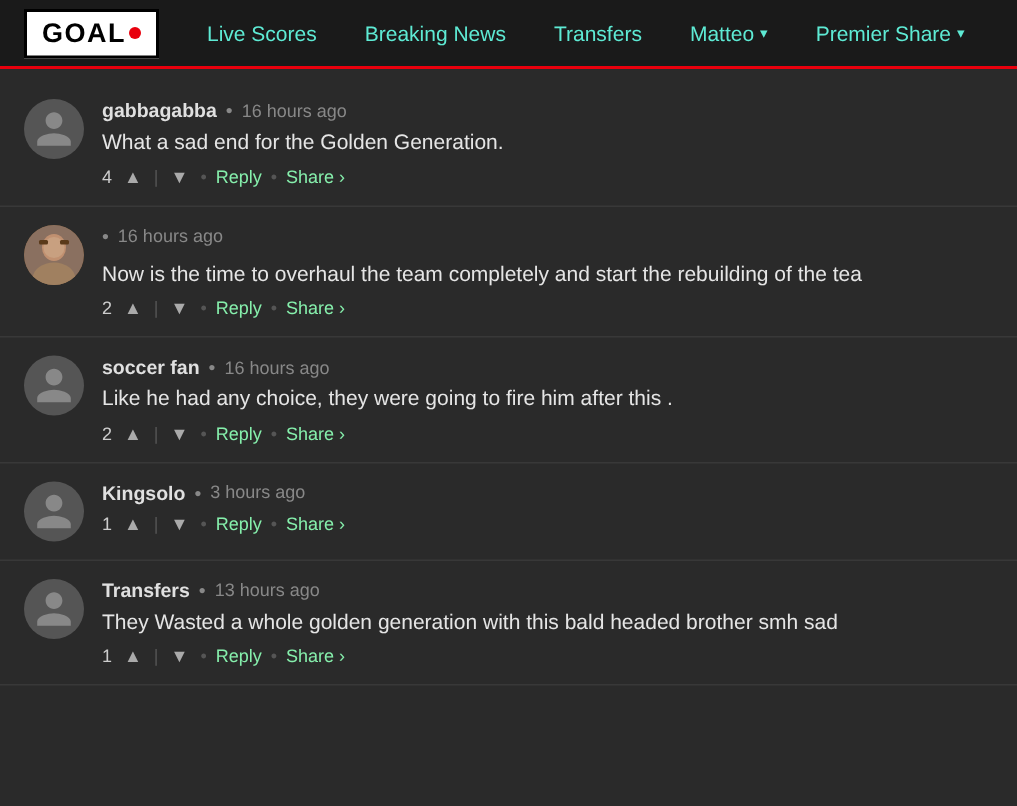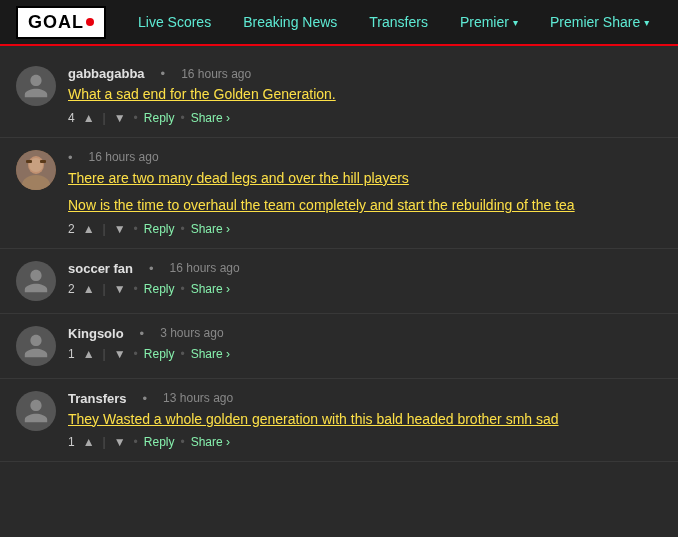--- a/index.html
+++ b/index.html
@@ -93,48 +93,47 @@
     }
 
     .comment-body {
       flex: 1;
       min-width: 0;
     }
 
     .comment-header {
       display: flex;
       align-items: center;
-      gap: 16px;
+      gap: 6px;
       margin-bottom: 4px;
       flex-wrap: wrap;
     }
     .comment-username {
       font-weight: 700;
       color: #e0e0e0;
       font-size: 13px;
     }
     .comment-dot {
       color: #888;
       font-size: 13px;
     }
     .comment-time {
       color: #888;
       font-size: 12px;
       text-align: right;
     }
 
     .comment-text {
-      color: #fde047;
+      color: #e5e5e5;
       font-size: 14px;
       line-height: 1.4;
       overflow: hidden;
       white-space: nowrap;
       text-overflow: ellipsis;
       max-width: 560px;
-      text-decoration: underline;
     }
 
     .comment-actions {
       display: flex;
       align-items: center;
       gap: 4px;
       margin-top: 6px;
       font-size: 12px;
       color: #888;
     }
@@ -186,21 +185,21 @@
 <nav class="navbar">
   <div class="logo">
     <span>GOAL</span>
       <span class="logo-dot"></span>
   </div>
   <div class="nav-links">
     <a class="nav-link">Live Scores</a>
     <a class="nav-link">Breaking News</a>
     <a class="nav-link">Transfers</a>
     <a class="nav-link">
-      <span>Premier</span>
+      <span>Matteo</span>
       <span class="arrow">▾</span>
     </a>
     <a class="nav-link">
       <span>Premier Share</span>
       <span class="arrow">▾</span>
     </a>
   </div>
 </nav>
 
 <div class="comments-container">
@@ -240,21 +239,20 @@
         <ellipse cx="20" cy="15" rx="7" ry="7" fill="#c8a080"></ellipse>
         <rect x="10" y="10" width="6" height="3" rx="1" fill="#5a3a1a"></rect>
         <rect x="24" y="10" width="6" height="3" rx="1" fill="#5a3a1a"></rect>
       </svg>
     </div>
     <div class="comment-body">
       <div class="comment-header">
         <span class="comment-dot">•</span>
         <span class="comment-time">16 hours ago</span>
       </div>
-      <div class="comment-text">There are two many dead legs and over the hill players</div>
       <div class="comment-text" style="margin-top:8px;">Now is the time to overhaul the team completely and start the rebuilding of the tea</div>
       <div class="comment-actions">
         <span class="vote-count">2</span>
         <span class="vote-btn">▲</span>
         <span class="separator">|</span>
         <span class="vote-btn">▼</span>
         <span class="action-dot">•</span>
         <a class="action-link">Reply</a>
         <span class="action-dot">•</span>
         <a class="action-link">Share ›</a>
@@ -267,20 +265,21 @@
       <svg viewBox="0 0 24 24">
         <path d="M12 12c2.7 0 4.8-2.1 4.8-4.8S14.7 2.4 12 2.4 7.2 4.5 7.2 7.2 9.3 12 12 12zm0 2.4c-3.2 0-9.6 1.6-9.6 4.8v2.4h19.2v-2.4c0-3.2-6.4-4.8-9.6-4.8z"></path>
       </svg>
     </div>
     <div class="comment-body">
       <div class="comment-header">
         <span class="comment-username">soccer fan</span>
         <span class="comment-dot">•</span>
         <span class="comment-time">16 hours ago</span>
       </div>
+      <div class="comment-text">Like he had any choice, they were going to fire him after this .</div>
       <div class="comment-actions">
         <span class="vote-count">2</span>
         <span class="vote-btn">▲</span>
         <span class="separator">|</span>
         <span class="vote-btn">▼</span>
         <span class="action-dot">•</span>
         <a class="action-link">Reply</a>
         <span class="action-dot">•</span>
         <a class="action-link">Share ›</a>
       </div>

